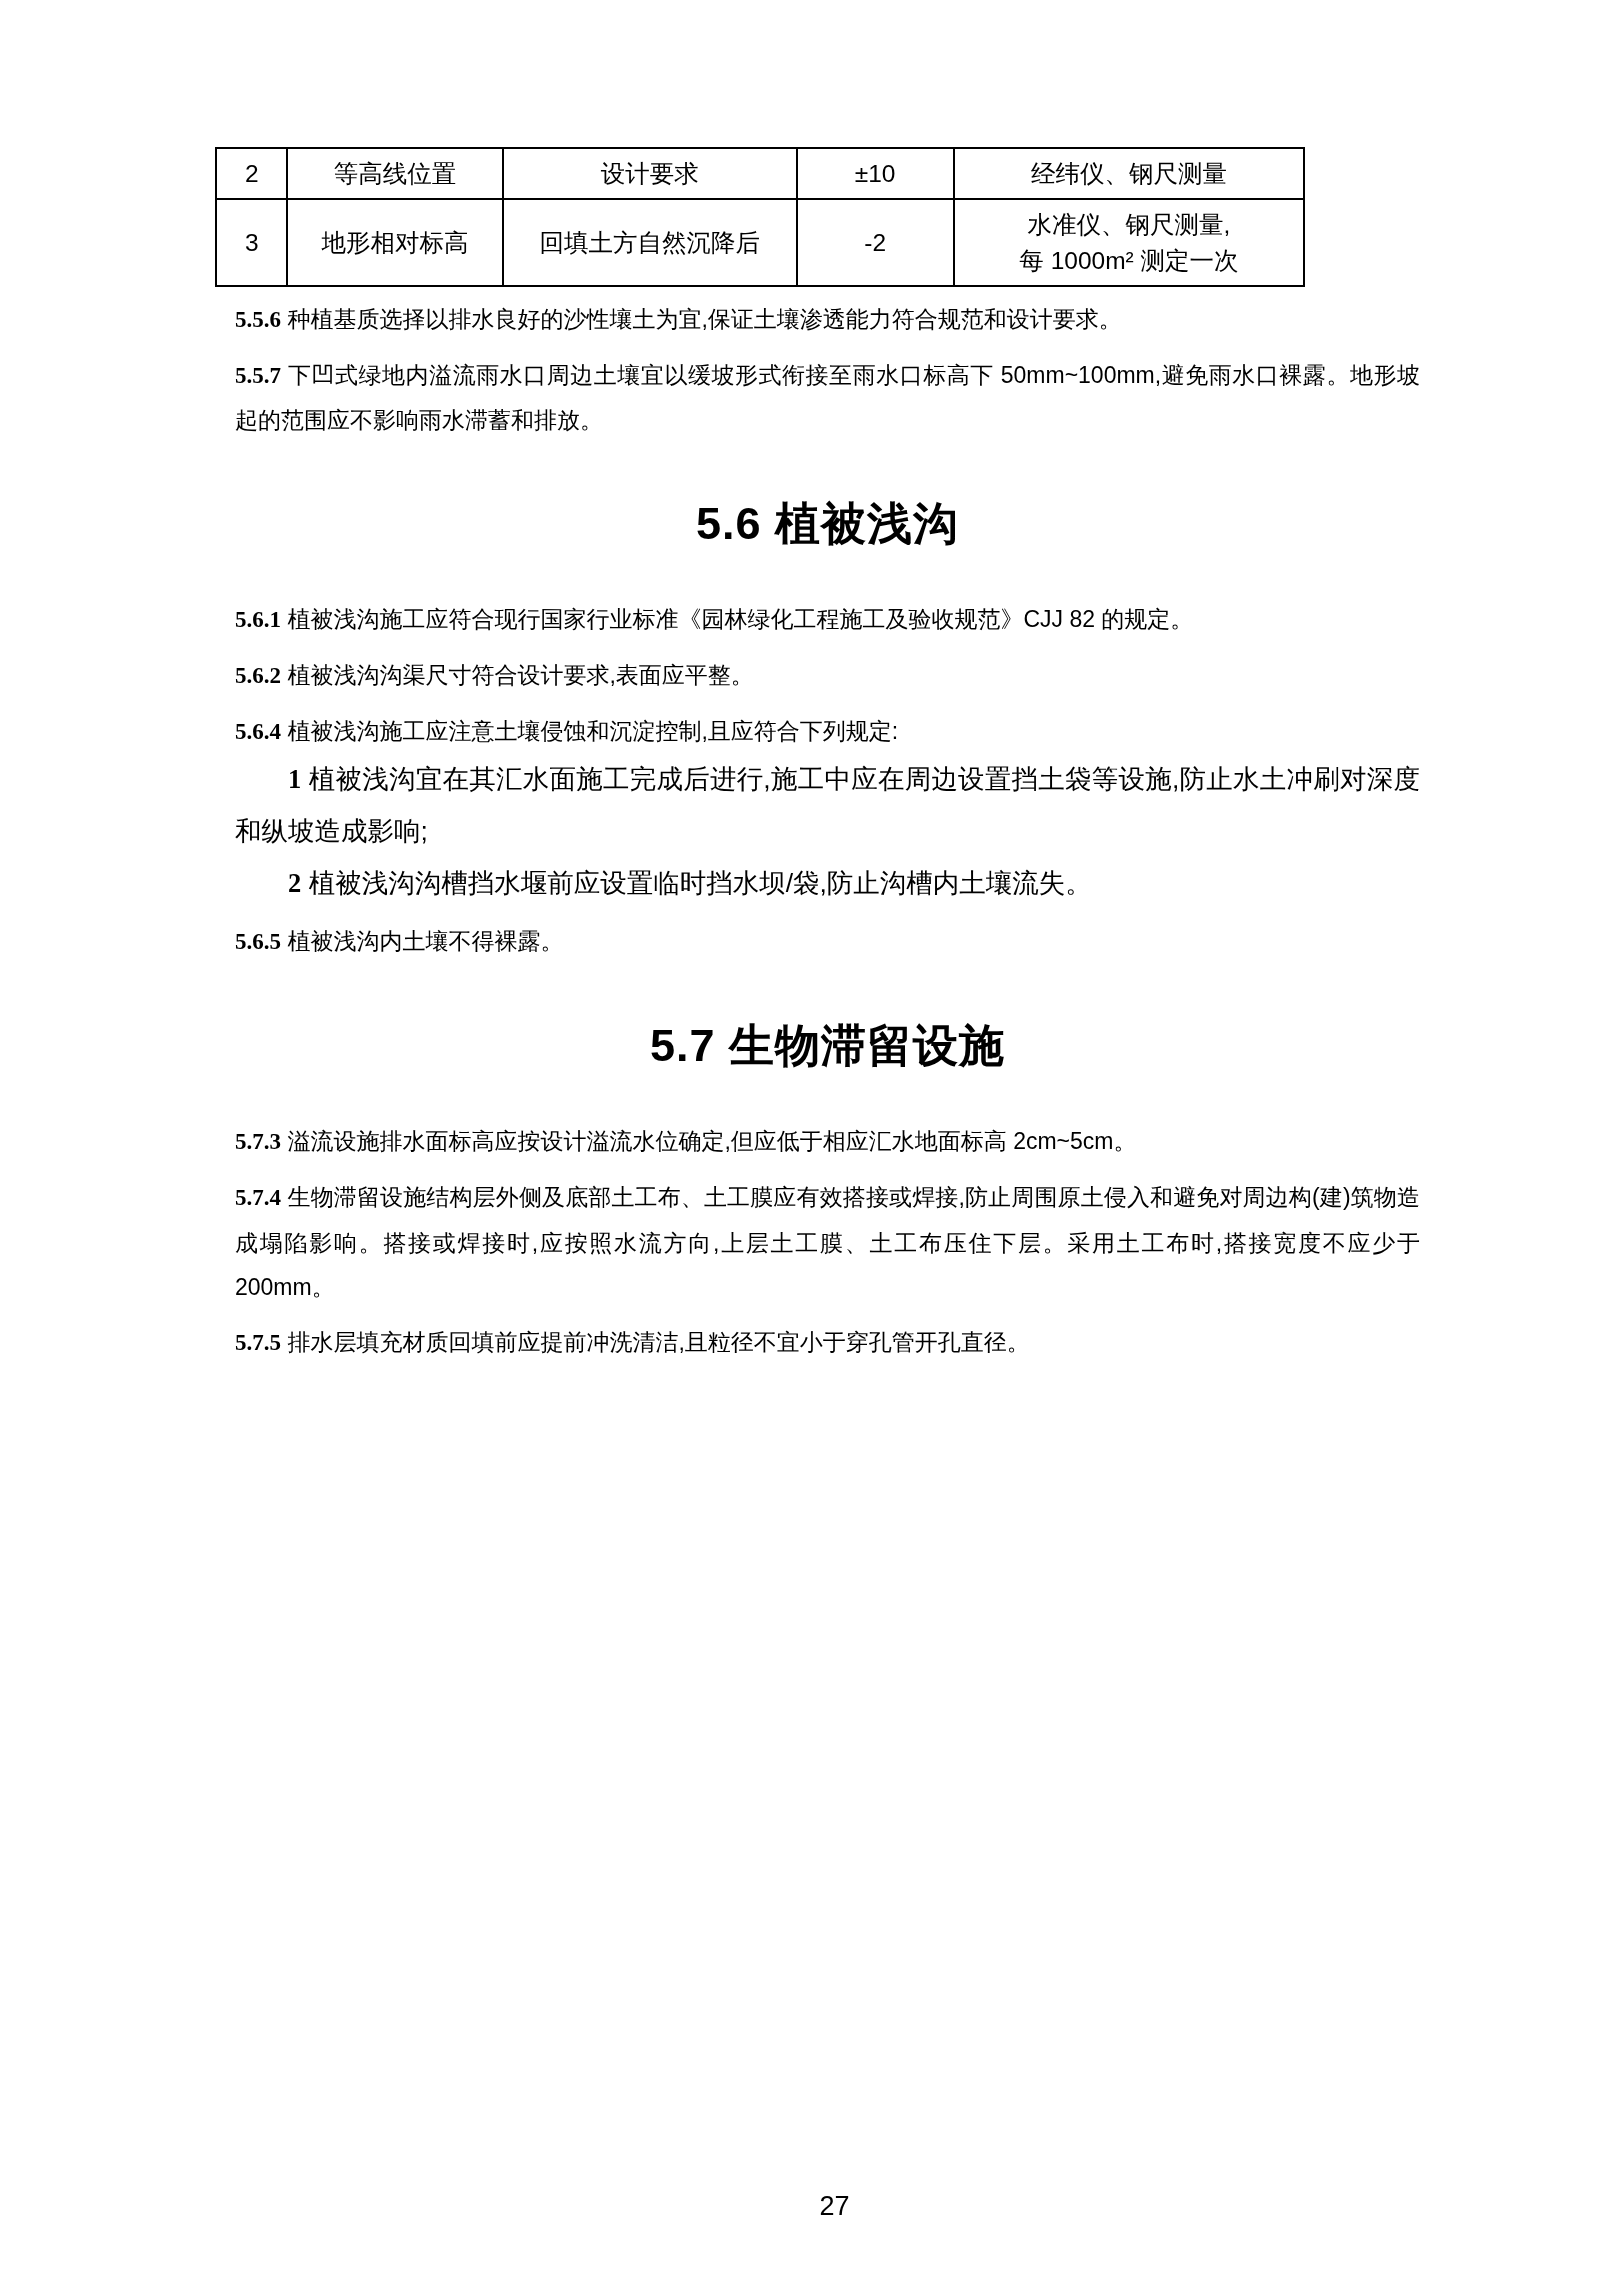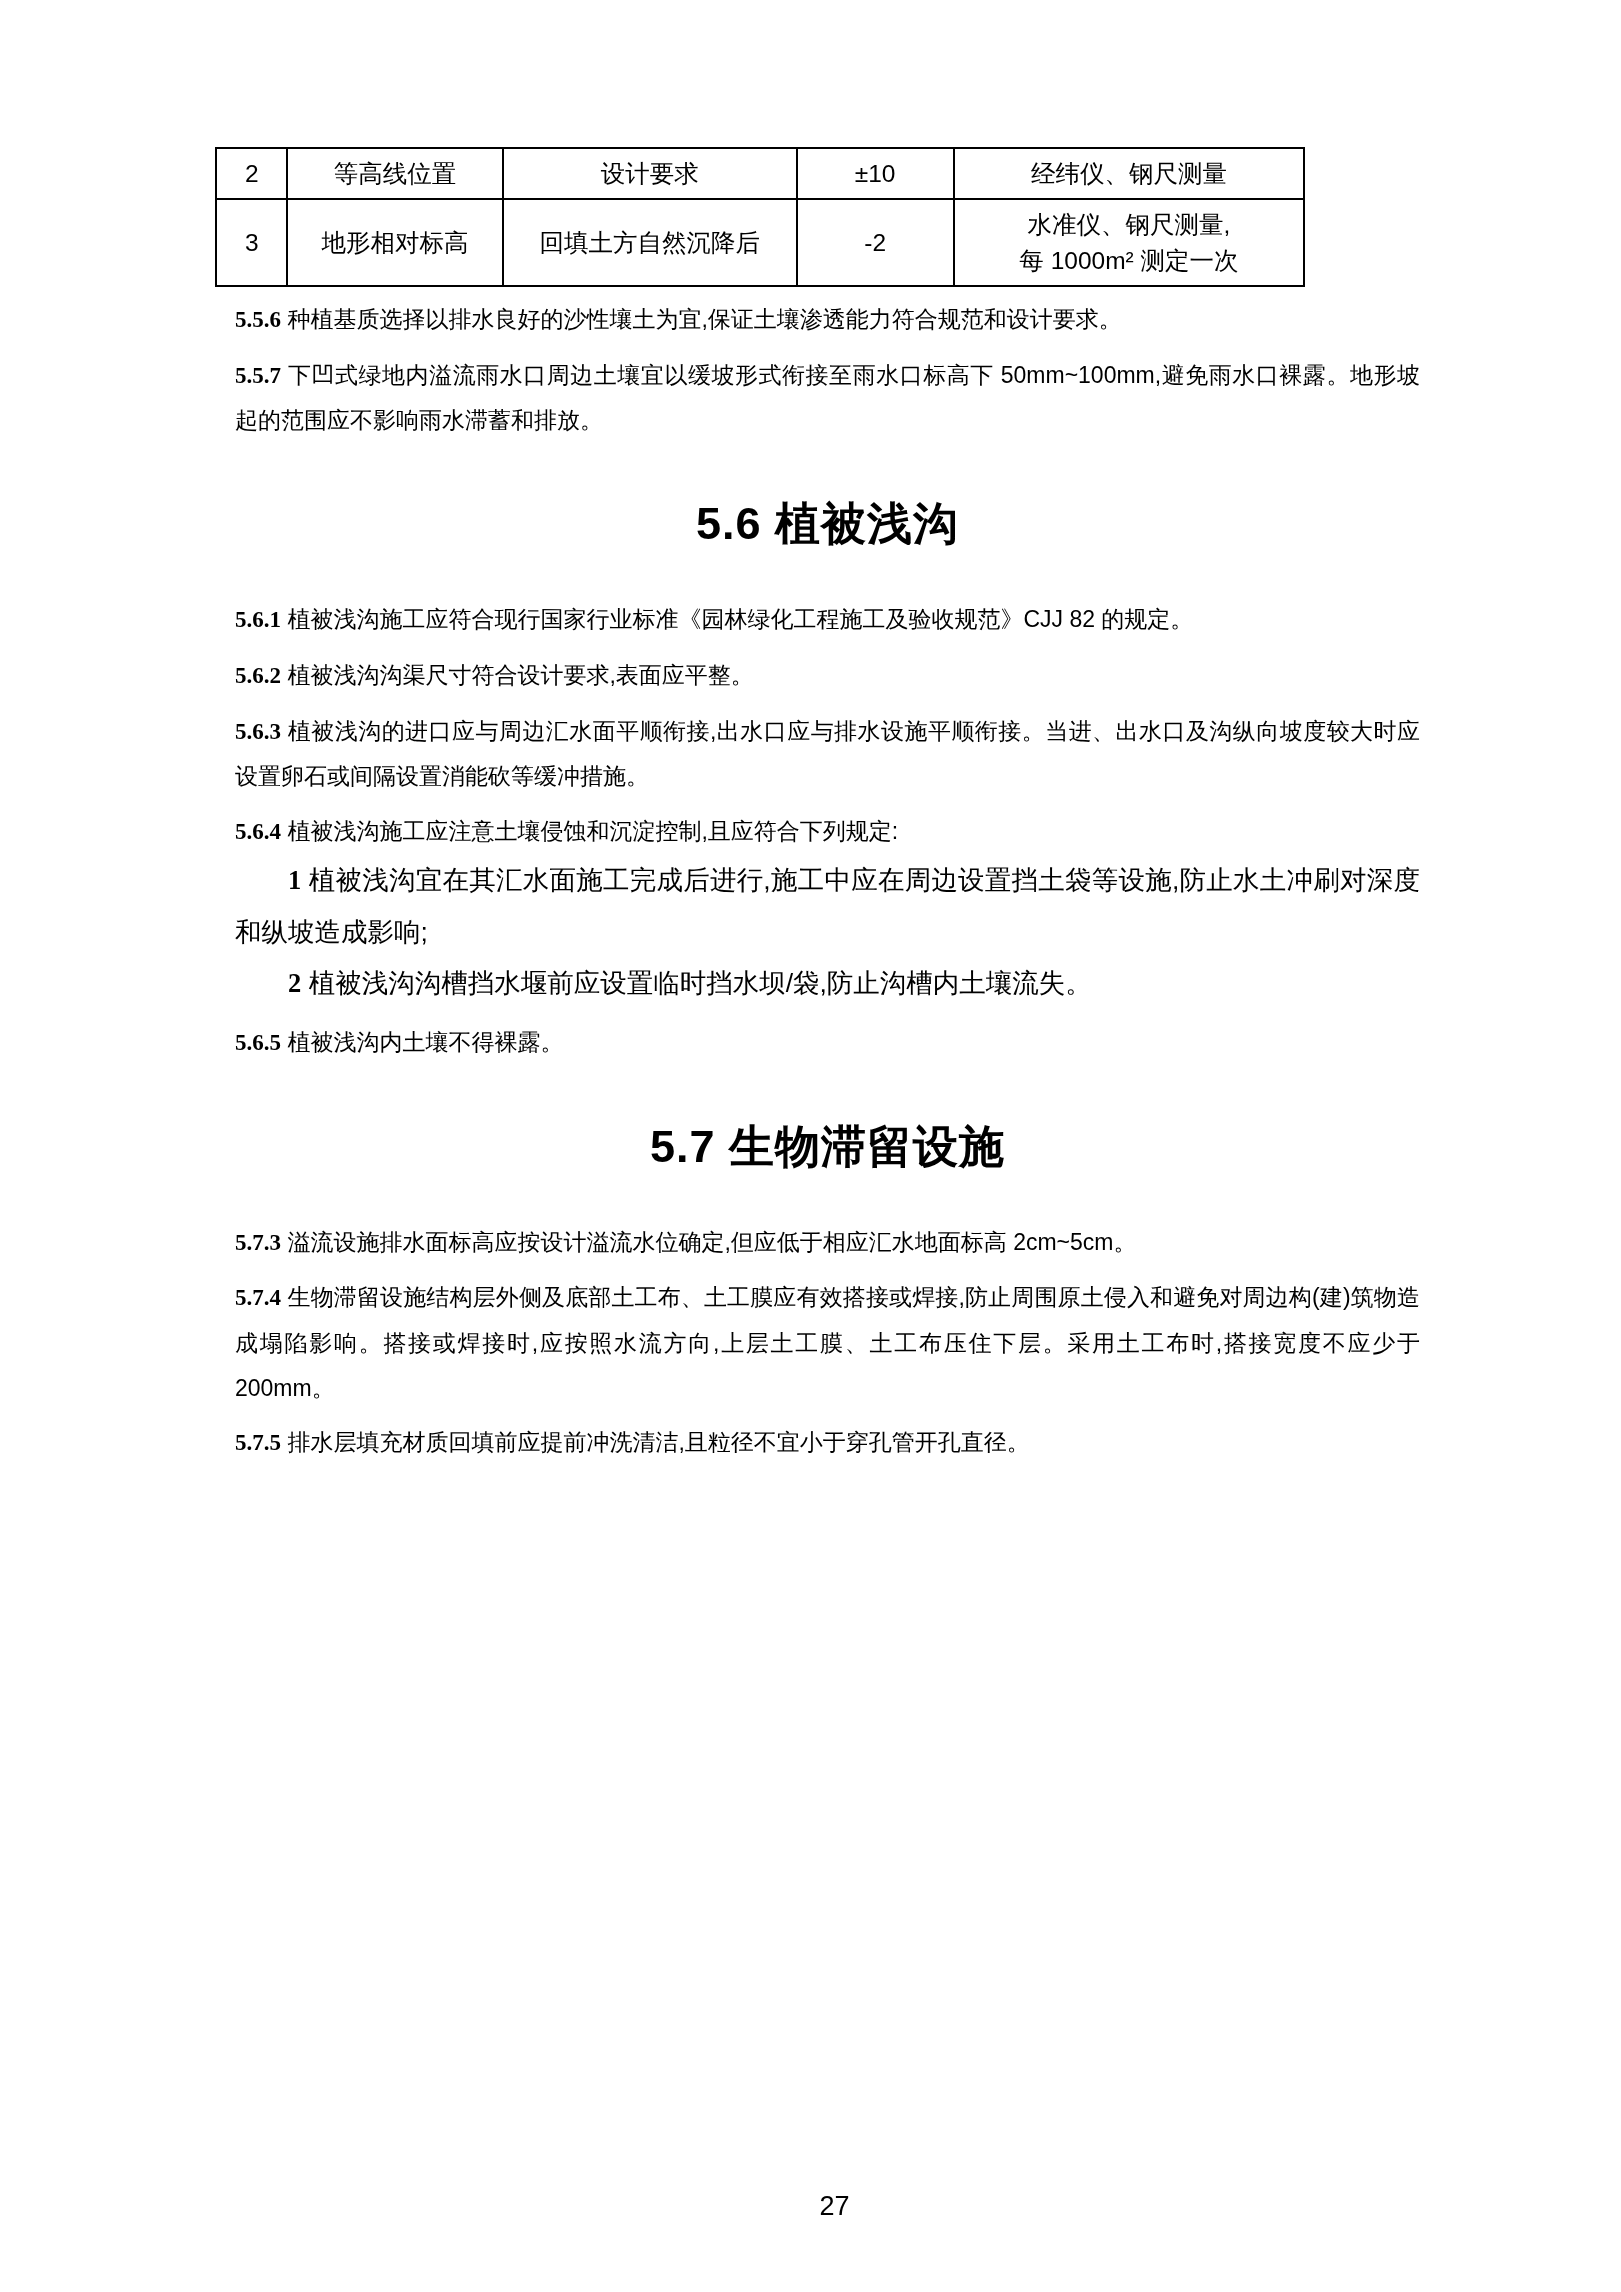--- a/index.html
+++ b/index.html
@@ -130,24 +130,20 @@
   <p class="para">
     <span class="num">5.6.1</span>
     <span>植被浅沟施工应符合现行国家行业标准《园林绿化工程施工及验收规范》CJJ 82 的规定。</span>
   </p>
 
   <p class="para">
     <span class="num">5.6.2</span>
     <span>植被浅沟沟渠尺寸符合设计要求,表面应平整。</span>
   </p>
 
-  <p class="para">
-    <span class="num">5.6.3</span>
-    <span>植被浅沟的进口应与周边汇水面平顺衔接,出水口应与排水设施平顺衔接。当进、出水口及沟纵向坡度较大时应设置卵石或间隔设置消能砍等缓冲措施。</span>
-  </p>
 
   <p class="para">
     <span class="num">5.6.4</span>
     <span>植被浅沟施工应注意土壤侵蚀和沉淀控制,且应符合下列规定:</span>
   </p>
 
   <p class="sub-item">
     <span class="subnum">1</span>
     <span>植被浅沟宜在其汇水面施工完成后进行,施工中应在周边设置挡土袋等设施,防止水土冲刷对深度和纵坡造成影响;</span>
   </p>

